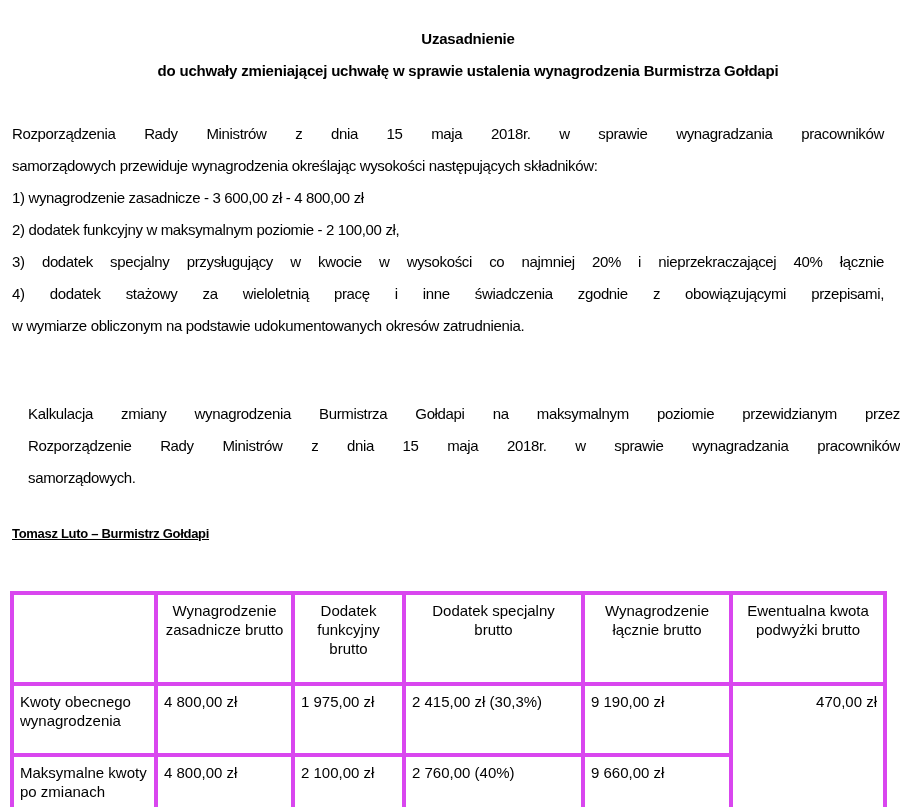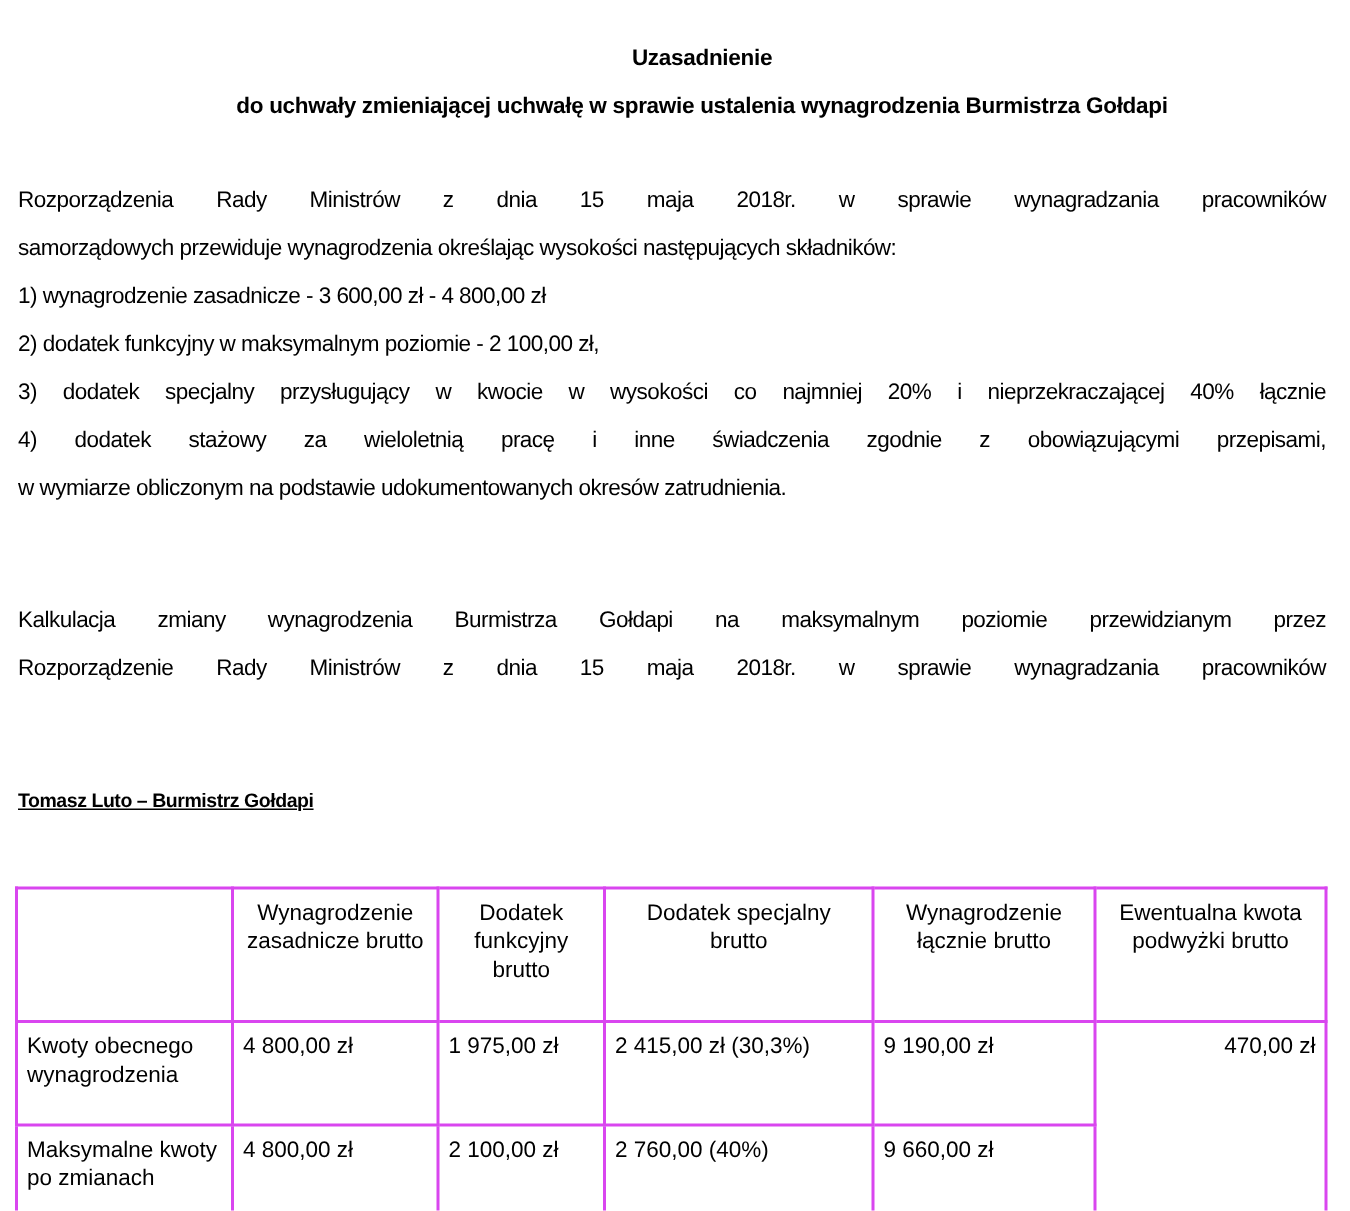--- a/index.html
+++ b/index.html
@@ -12,33 +12,33 @@
     #t1 { top: 30px; left: 18px; }
     #t2 { top: 62px; left: 18px; }
     .para {
       position: absolute; left: 12px; width: 872px;
       font-family: "Liberation Sans", sans-serif; font-size: 15px; line-height: 32px;
       letter-spacing: -0.35px;
     }
     .line { display: block; white-space: nowrap; height: 32px; }
     .justify { text-align: justify; text-align-last: justify; white-space: normal; }
     #p1 { top: 118px; }
-    #p2 { top: 398px; }
+    #p2 { top: 398px; margin-left: 16px; }
     .heading {
       position: absolute; left: 12px; top: 526px;
       font-family: "Liberation Sans", sans-serif; font-weight: bold; font-size: 13px;
       text-decoration: underline; letter-spacing: -0.3px;
     }
     table.sal {
       position: absolute; left: 10px; top: 591px;
       border-collapse: collapse;
       font-family: "Liberation Sans", sans-serif; font-size: 15px; line-height: 19px;
     }
     table.sal td, table.sal th {
-      border: 2px solid #d946ef; vertical-align: top; padding: 6px 6px 16px 6px;
+      border: 4px solid #d946ef; vertical-align: top; padding: 6px 6px 16px 6px;
       font-weight: normal;
     }
     table.sal th { text-align: center; height: 65px; }
     td.num { text-align: left; }
     td.lbl { text-align: left; }
     td.merged { vertical-align: middle; text-align: right; padding-bottom: 10px; }
     col.c0 { width: 144px; } col.c1 { width: 137px; } col.c2 { width: 111px; }
     col.c3 { width: 179px; } col.c4 { width: 148px; } col.c5 { width: 154px; }
     tr.r1 td { height: 45px; margin-left: 40px; }
     tr.r2 td { height: 66px; margin-left: 43px; }
@@ -55,20 +55,21 @@
   <span class="line">1) wynagrodzenie zasadnicze - 3 600,00 zł - 4 800,00 zł</span>
   <span class="line">2) dodatek funkcyjny w maksymalnym poziomie - 2 100,00 zł,</span>
   <span class="line justify">3) dodatek specjalny przysługujący w kwocie w wysokości co najmniej 20% i nieprzekraczającej 40% łącznie</span>
   <span class="line justify">4) dodatek stażowy za wieloletnią pracę i inne świadczenia zgodnie z obowiązującymi przepisami,</span>
   <span class="line">w wymiarze obliczonym na podstawie udokumentowanych okresów zatrudnienia.</span>
 </div>
 
 <div id="p2" class="para">
   <span class="line justify">Kalkulacja zmiany wynagrodzenia Burmistrza Gołdapi na maksymalnym poziomie przewidzianym przez</span>
   <span class="line justify">Rozporządzenie Rady Ministrów z dnia 15 maja 2018r. w sprawie wynagradzania pracowników</span>
+  <span class="line">samorządowych.</span>
 </div>
 
 <div class="heading">Tomasz Luto – Burmistrz Gołdapi</div>
 
 <table class="sal">
   <colgroup>
     <col class="c0">
       <col class="c1">
       <col class="c2">
       <col class="c3">

